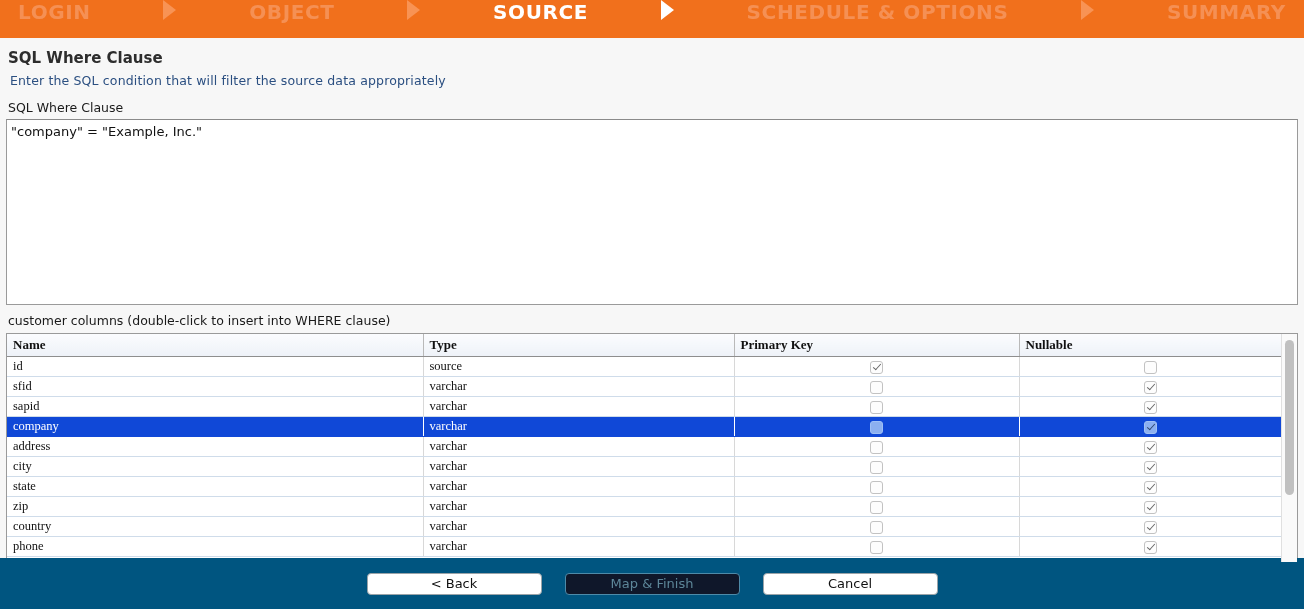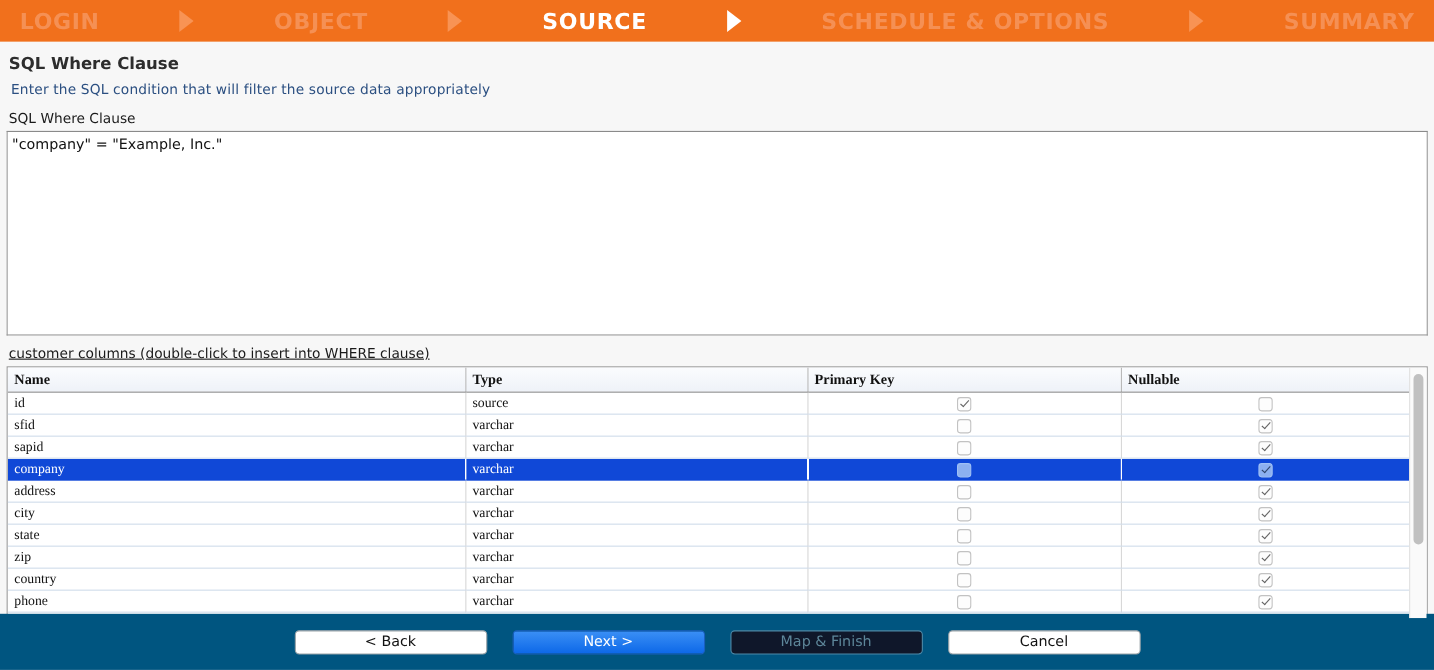--- a/index.html
+++ b/index.html
@@ -14,21 +14,21 @@
     font-size: 13px;
     color: #1a1a1a;
     overflow: hidden;
   }
 
   
   #wizard-steps {
     height: 38px;
     background: #f1701c;
     display: flex;
-    align-items: center;
+    align-items: flex-start;
     justify-content: space-between;
     padding: 0 18px;
     box-sizing: border-box;
     overflow: hidden;
     gap: 16px;
   }
   .step {
     font-size: 20px;
     font-weight: bold;
     letter-spacing: 0.6px;
@@ -94,21 +94,20 @@
     color: #111;
     background: transparent;
     line-height: 17px;
   }
 
   
   #columns-caption {
     font-size: 12.5px;
     color: #1a1a1a;
     margin: 8px 0 5px 2px;
-    text-decoration: underline;
   }
   #table-outer {
     border: 1px solid #9a9a9a;
     background: #fff;
     height: 230px;
     box-sizing: border-box;
     display: flex;
     overflow: hidden;
   }
   #table-scroll-area {
@@ -349,16 +348,15 @@
     </div>
     <div id="table-scrollbar">
       <div id="table-scrollbar-thumb"></div>
     </div>
   </div>
 
 </div>
 
 <div id="footer">
   <button class="btn btn-default">&lt; Back</button>
-  <button class="btn btn-primary">Next &gt;</button>
   <button class="btn btn-disabled" disabled="">Map &amp; Finish</button>
   <button class="btn btn-default">Cancel</button>
 </div>
 
 </body></html>

